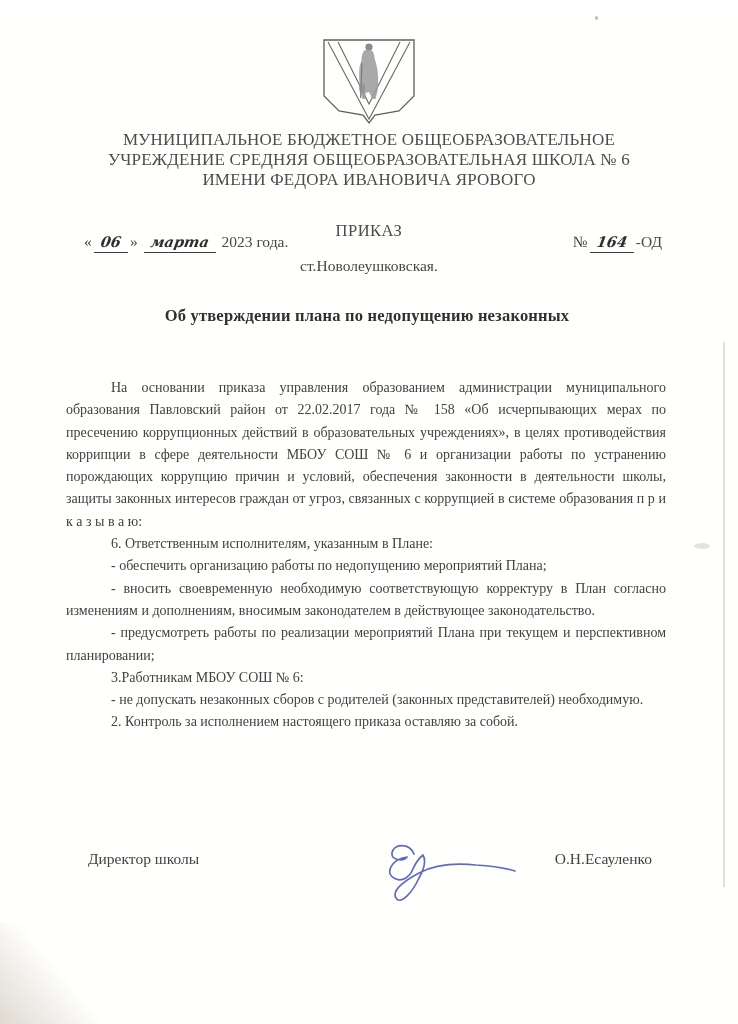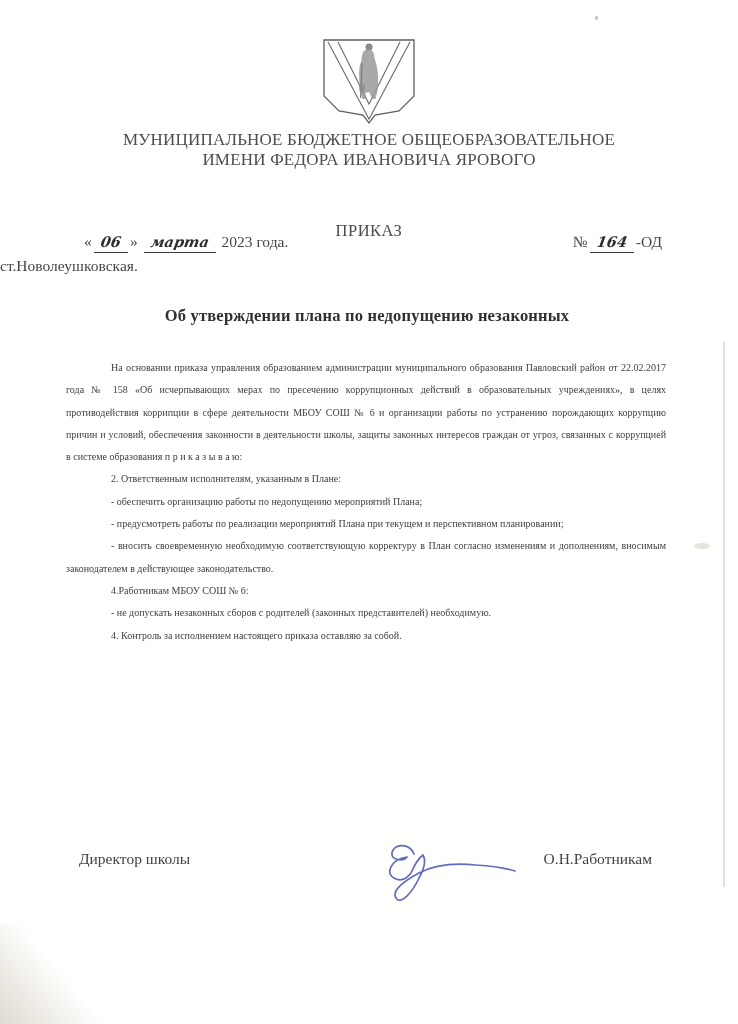--- a/index.html
+++ b/index.html
@@ -62,53 +62,53 @@
   }
   .blank-underline {
     display: inline-block;
     border-bottom: 1.3px solid #3c3c3c;
     padding: 0 7px 1px 7px;
     margin: 0 2px;
   }
   .place-line {
     position: absolute;
     top: 248px; left: 0; right: 0;
-    text-align: left;
+    text-align: center;
     font-size: 15.5px;
     color: #464646;
   }
 
   
   .doc-title {
     position: absolute;
     top: 295px; left: 0; right: 4px;
     text-align: center;
     font-weight: bold;
     font-size: 16.5px;
     line-height: 23px;
     color: #303030;
     letter-spacing: 0.2px;
   }
 
   
   .doc-body {
     position: absolute;
-    top: 348px; left: 66px;
+    top: 368px; left: 66px;
     width: 600px;
     text-align: justify;
-    font-size: 10px;
+    font-size: 14px;
     line-height: 22.3px;
     color: #414141;
   }
   .doc-body p { margin: 0; text-indent: 45px; }
 
   
   .sig-row {
     position: absolute;
-    top: 841px; left: 79px; right: 86px;
+    top: 841px; left: 88px; right: 86px;
     display: flex;
     justify-content: space-between;
     font-size: 15.5px;
     color: #424242;
   }
   .sig-ink {
     position: absolute;
     left: 372px; top: 818px;
     width: 152px; height: 92px;
   }
@@ -164,20 +164,21 @@
                  L45.5,63 L48.5,63 L48.5,57 L52,56 L55.5,63 L58.5,63 L60.5,55
                  C61.5,47 61.5,37 59.5,29 L57.5,22 C57.5,18 56,15 54,14 Z" fill="#9a9a9a" opacity="0.85"></path>
         <path d="M45,27 L43.6,62" stroke="#777777" stroke-width="1.1" fill="none"></path>
         <ellipse cx="45" cy="52" rx="3" ry="4.5" fill="#8f8f8f" opacity="0.8"></ellipse>
       </g>
     </svg>
   </div>
 
   <div class="org-header">
     <div>МУНИЦИПАЛЬНОЕ БЮДЖЕТНОЕ ОБЩЕОБРАЗОВАТЕЛЬНОЕ</div>
+    <div>УЧРЕЖДЕНИЕ СРЕДНЯЯ ОБЩЕОБРАЗОВАТЕЛЬНАЯ ШКОЛА № 6</div>
     <div>ИМЕНИ ФЕДОРА ИВАНОВИЧА ЯРОВОГО</div>
   </div>
 
   <div class="order-label">ПРИКАЗ</div>
 
   <div class="meta-row">
     <span>
       <span>«</span><span class="blank-underline"><span class="hand">06</span></span><span>»</span>
       <span class="blank-underline"><span class="hand">марта</span></span>
       <span>2023 года.</span>
@@ -188,32 +189,32 @@
   </div>
 
   <div class="place-line">ст.Новолеушковская.</div>
 
   <div class="doc-title">
     <div>Об утверждении плана по недопущению незаконных</div>
   </div>
 
   <div class="doc-body">
     <p>На основании приказа управления образованием администрации муниципального образования Павловский район от 22.02.2017 года № 158 «Об исчерпывающих мерах по пресечению коррупционных действий в образовательных учреждениях», в целях противодействия коррипции в сфере деятельности МБОУ СОШ № 6 и организации работы по устранению порождающих коррупцию причин и условий, обеспечения законности в деятельности школы, защиты законных интересов граждан от угроз, связанных с коррупцией в системе образования п р и к а з ы в а ю:</p>
-    <p>2. Ответственным исполнителям, указанным в Плане:</p>
+    <p>6. Ответственным исполнителям, указанным в Плане:</p>
     <p>- обеспечить организацию работы по недопущению мероприятий Плана;</p>
+    <p>- вносить своевременную необходимую соответствующую корректуру в План согласно изменениям и дополнениям, вносимым законодателем в действующее законодательство.</p>
     <p>- предусмотреть работы по реализации мероприятий Плана при текущем и перспективном планировании;</p>
-    <p>- вносить своевременную необходимую соответствующую корректуру в План согласно изменениям и дополнениям, вносимым законодателем в действующее законодательство.</p>
-    <p>4.Работникам МБОУ СОШ № 6:</p>
+    <p>3.Работникам МБОУ СОШ № 6:</p>
     <p>- не допускать незаконных сборов с родителей (законных представителей) необходимую.</p>
-    <p>4. Контроль за исполнением настоящего приказа оставляю за собой.</p>
+    <p>2. Контроль за исполнением настоящего приказа оставляю за собой.</p>
   </div>
 
   <div class="sig-row">
     <span>Директор школы</span>
-    <span>О.Н.Работникам</span>
+    <span>О.Н.Есауленко</span>
   </div>
 
   <svg class="sig-ink" viewBox="0 0 152 92">
     <path d="M42,27 C37,15 21,17 20,26 C19,33 31,35 35,30
              C20,32 11,47 24,52 C31,55 38,49 40,44
              C43,37 47,31 51,28 C54,33 52,42 47,51
              C41,64 29,79 24,71 C19,63 34,53 47,46
              C62,38 84,36 104,38 C119,39 133,41 143,44" fill="none" stroke="#5560b5" stroke-width="1.7" stroke-linecap="round" stroke-linejoin="round" opacity="0.92"></path>
   </svg>
 

